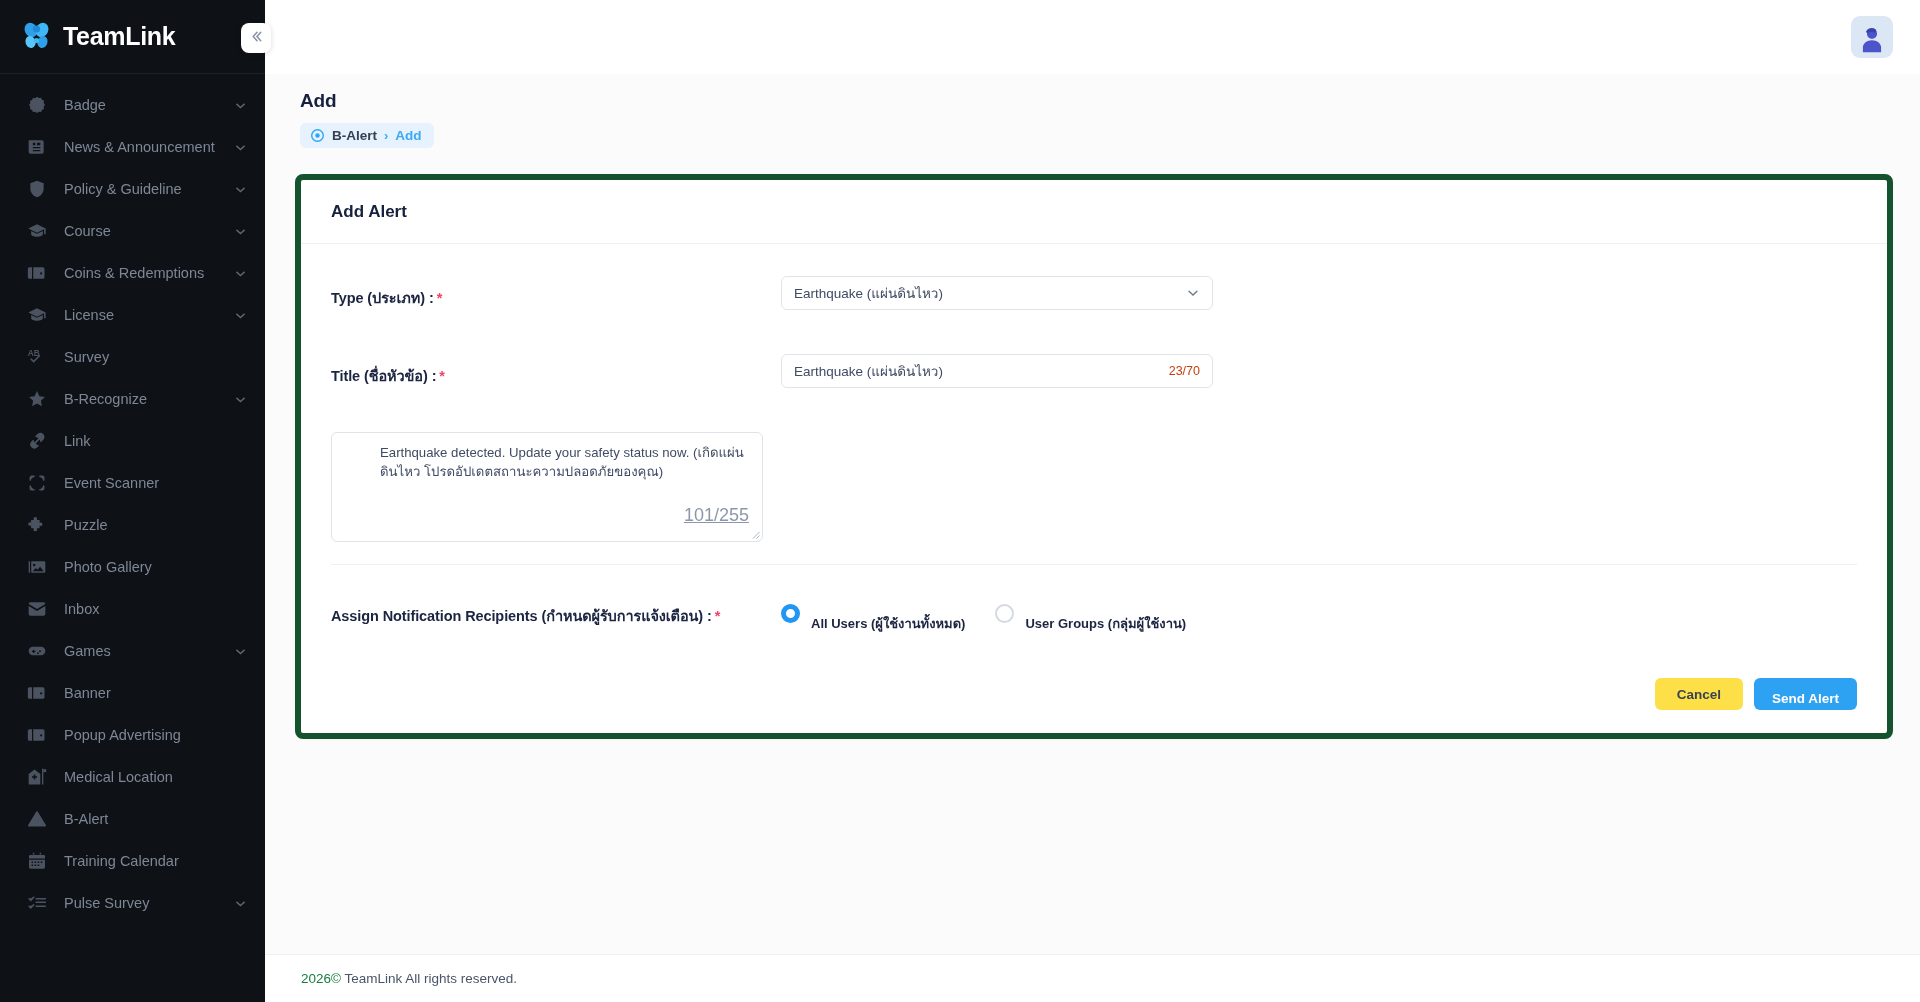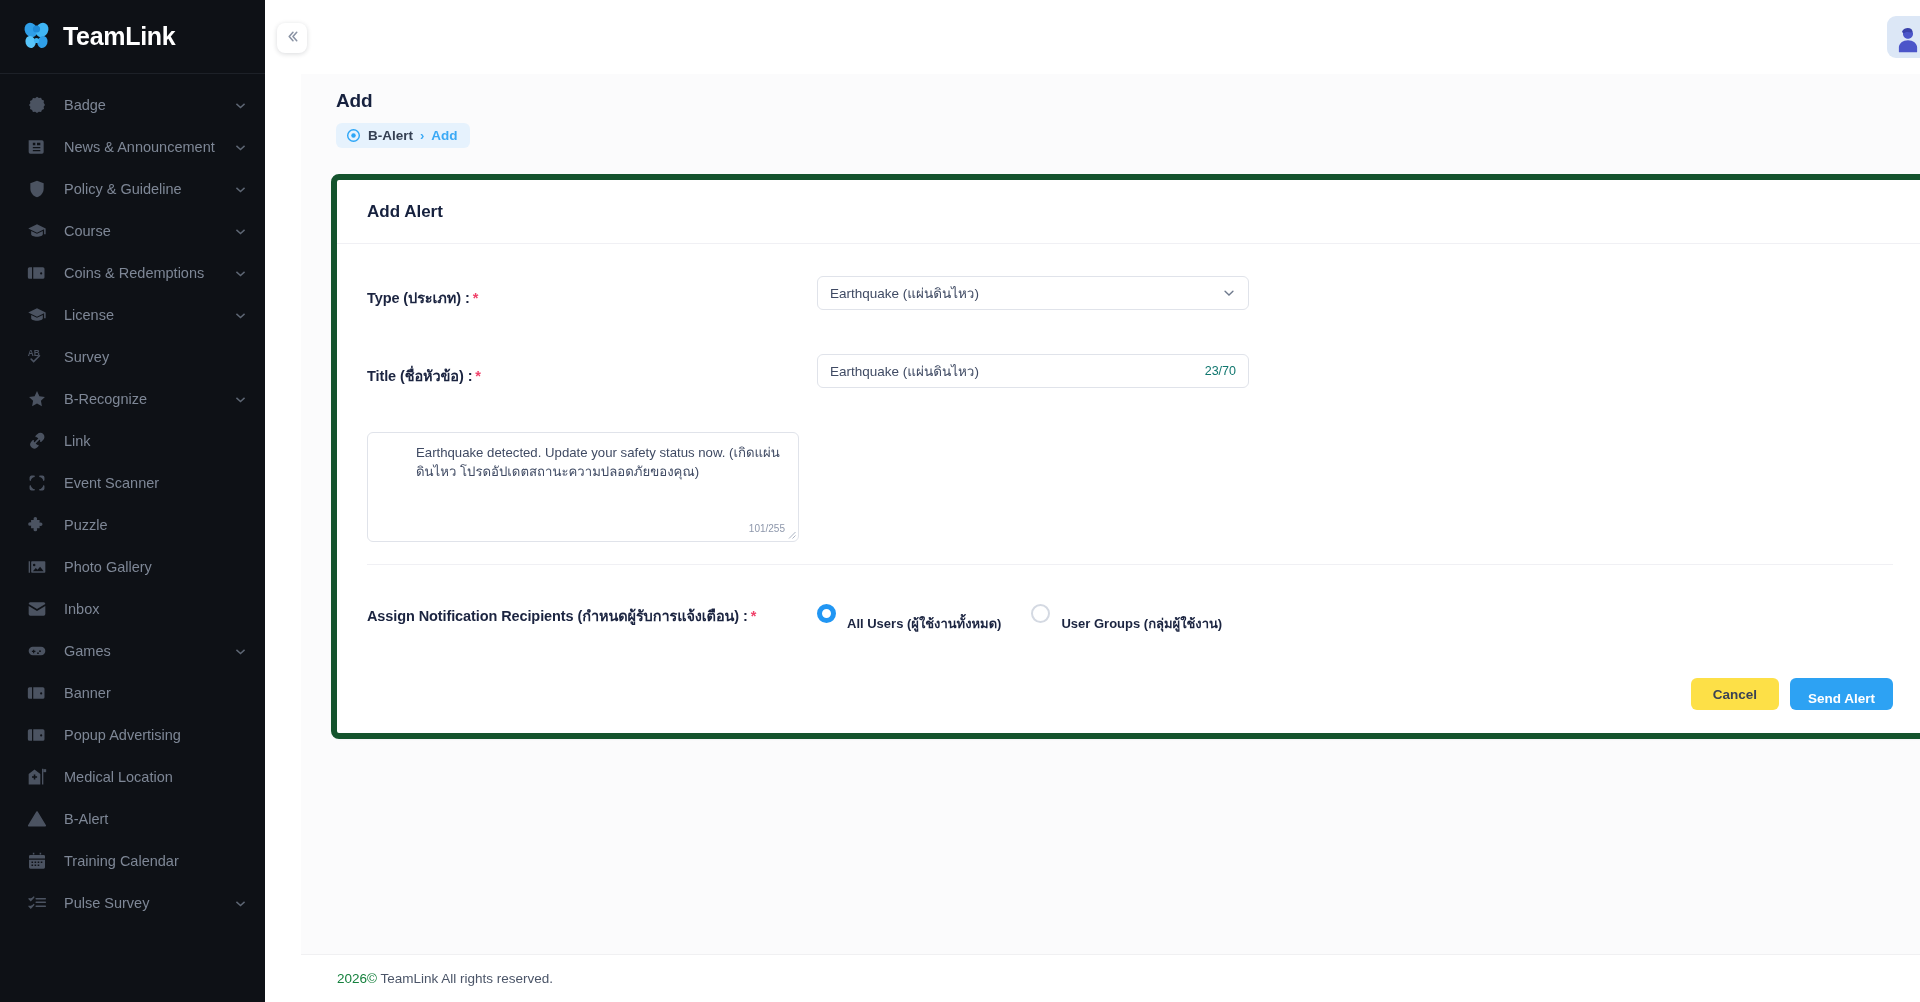--- a/index.html
+++ b/index.html
@@ -10,21 +10,20 @@
     overflow: hidden;
     font-family: "Liberation Sans", "DejaVu Sans", sans-serif;
     background: #ffffff;
   }
 
   #app {
     position: relative;
     width: 1920px;
     height: 1002px;
     display: flex;
-    gap: 36px;
   }
 
   
   #sidebar {
     width: 265px;
     height: 1002px;
     background: #0e1116;
     flex: 0 0 265px;
     position: relative;
     overflow: hidden;
@@ -213,21 +212,21 @@
     font-size: 13.5px;
     color: #3f4a63;
     flex: 1 1 auto;
     white-space: nowrap;
     overflow: hidden;
   }
   .chevron { width: 14px; height: 14px; color: #6f7a8d; flex: 0 0 14px; }
   .chevron svg { width: 14px; height: 14px; display: block; }
   .counter {
     font-size: 12.5px;
-    color: #0f766e;
+    color: #c2410c;
     flex: 0 0 auto;
     margin-left: 24px;
   }
 
   .textarea-box {
     position: relative;
     width: 432px;
     height: 110px;
     border: 1px solid #e0e3ea;
     border-radius: 6px;
@@ -237,23 +236,24 @@
   }
   .textarea-text {
     font-size: 13.2px;
     line-height: 1.42;
     color: #3f4a63;
     margin-left: 35px;
   }
   .textarea-counter {
     position: absolute;
     right: 13px;
-    bottom: 7px;
-    font-size: 10px;
+    bottom: 15px;
+    font-size: 18px;
     color: #8d97ab;
+    text-decoration: underline;
   }
   .resize-grip {
     position: absolute;
     right: 2px; bottom: 2px;
     width: 9px; height: 9px;
     color: #aab3c2;
   }
   .resize-grip svg { width: 9px; height: 9px; display: block; }
 
   .radio-group {

